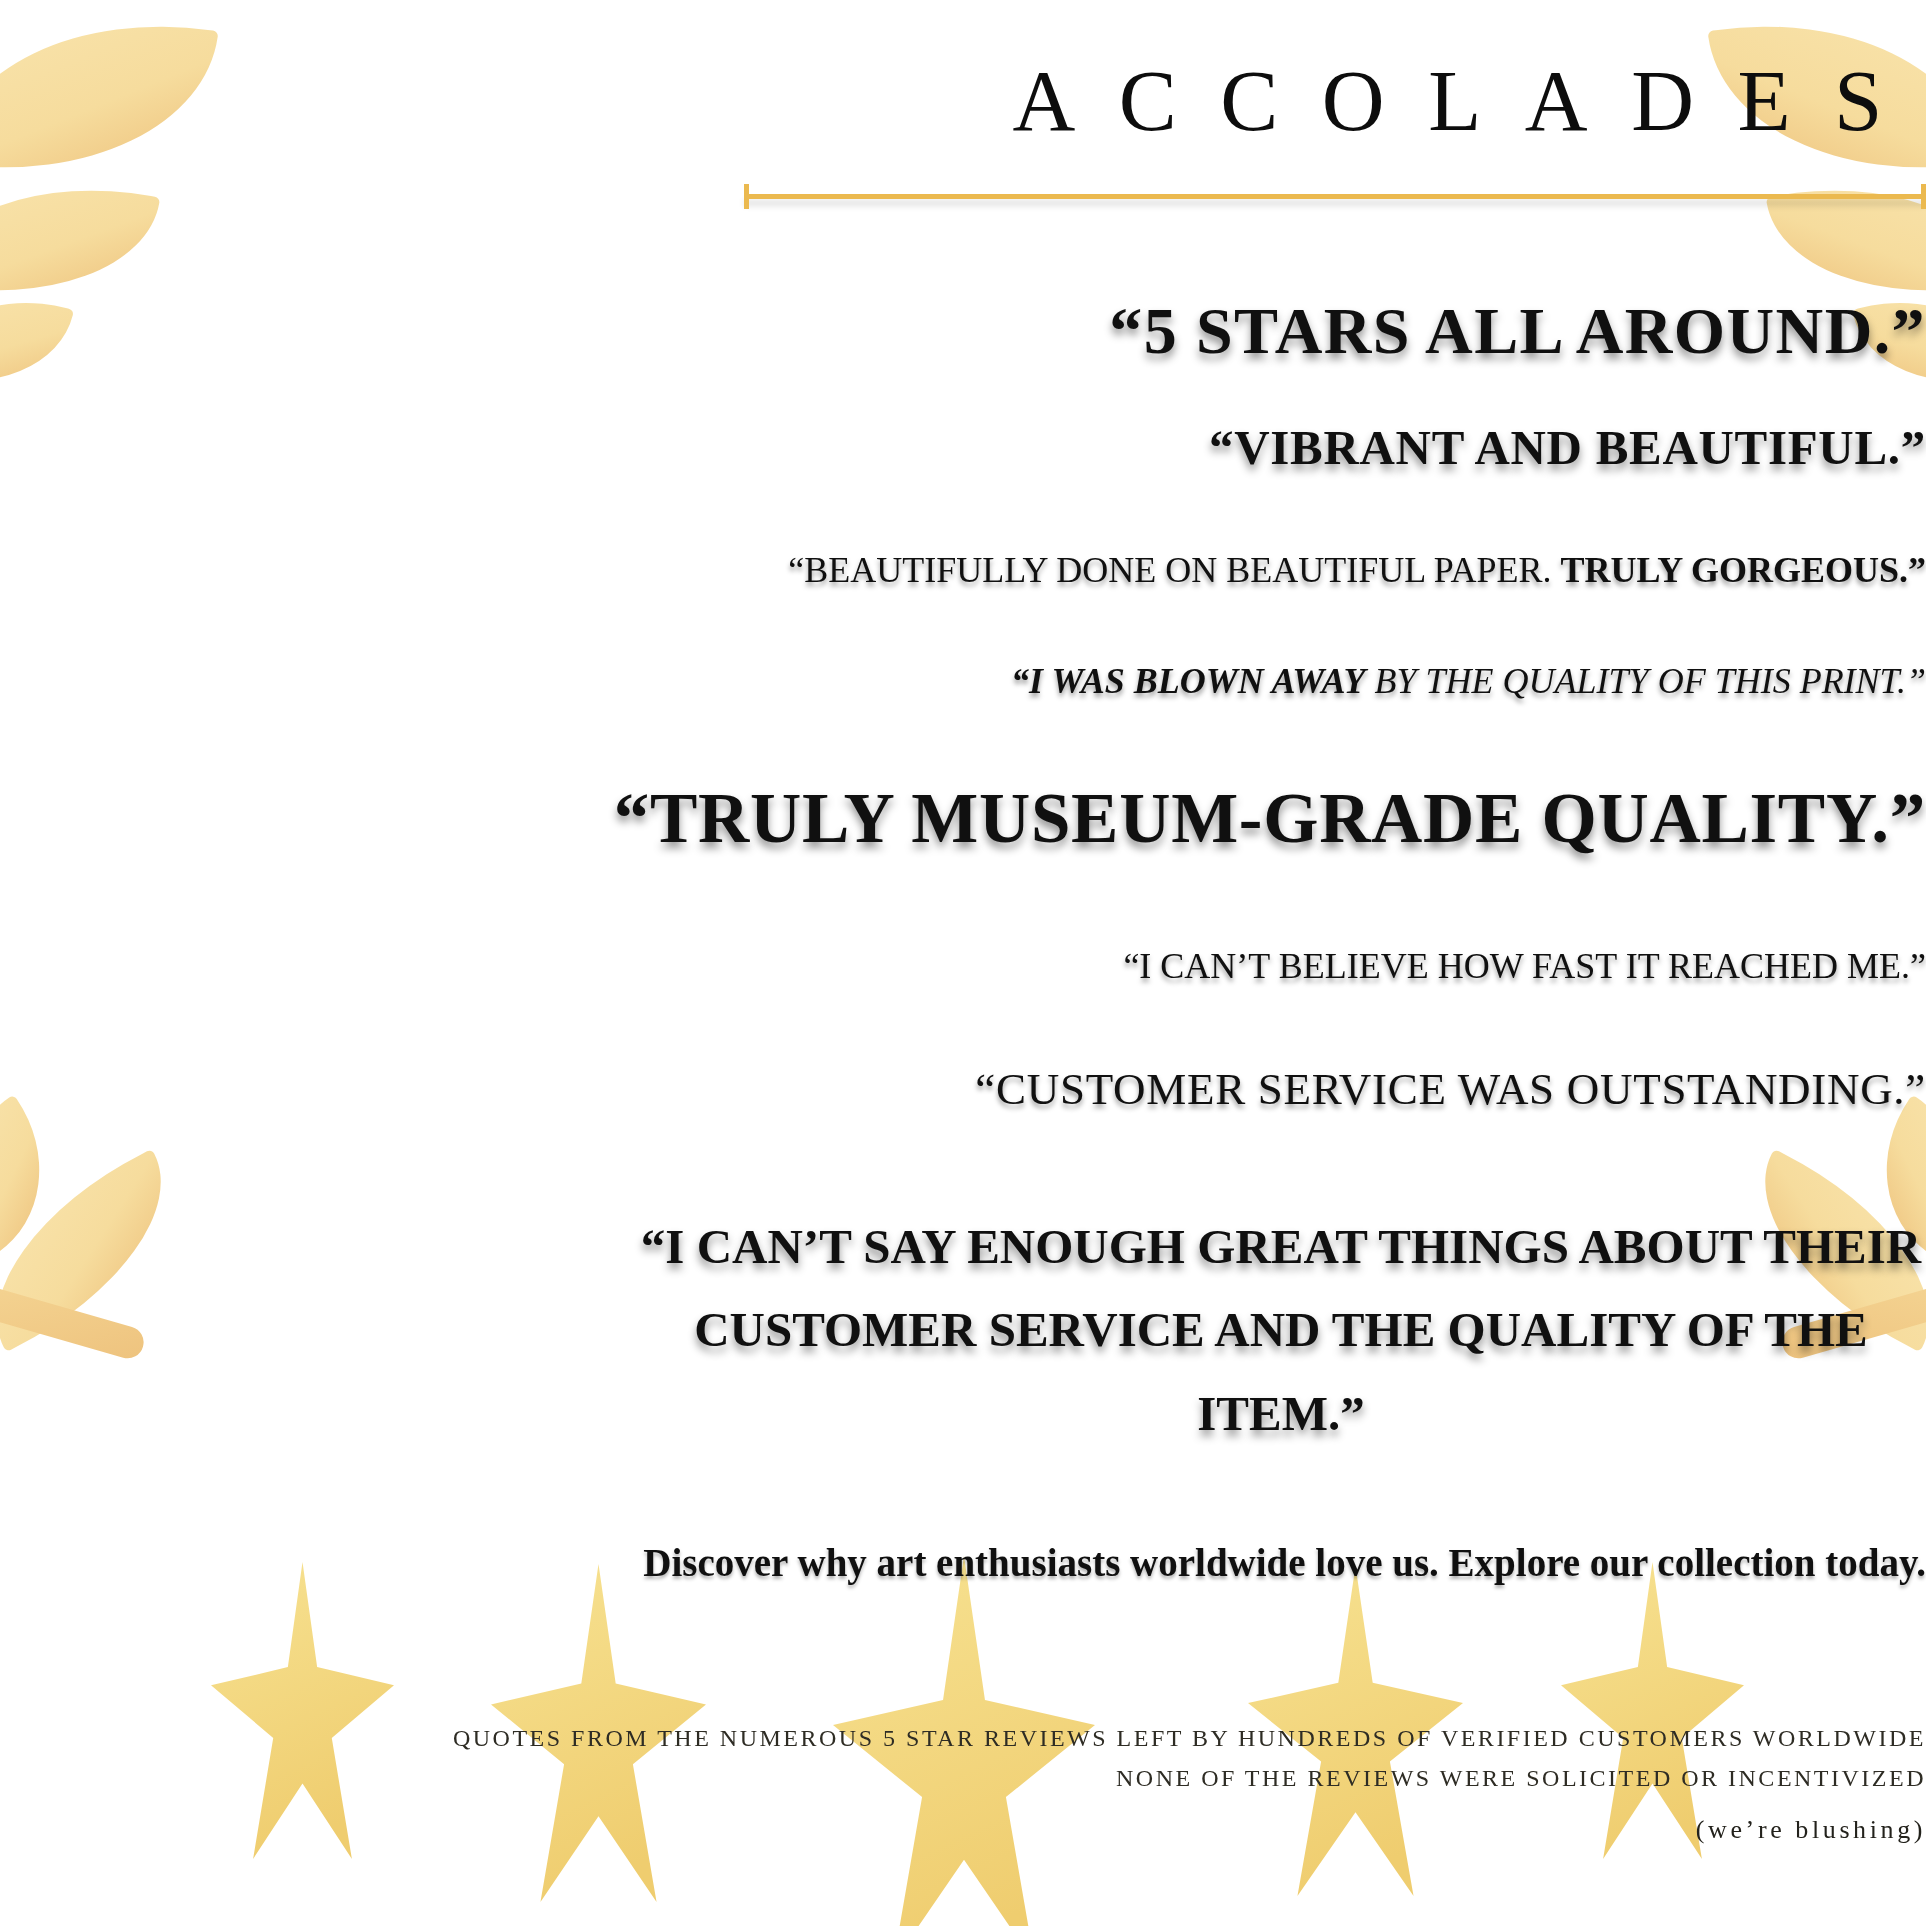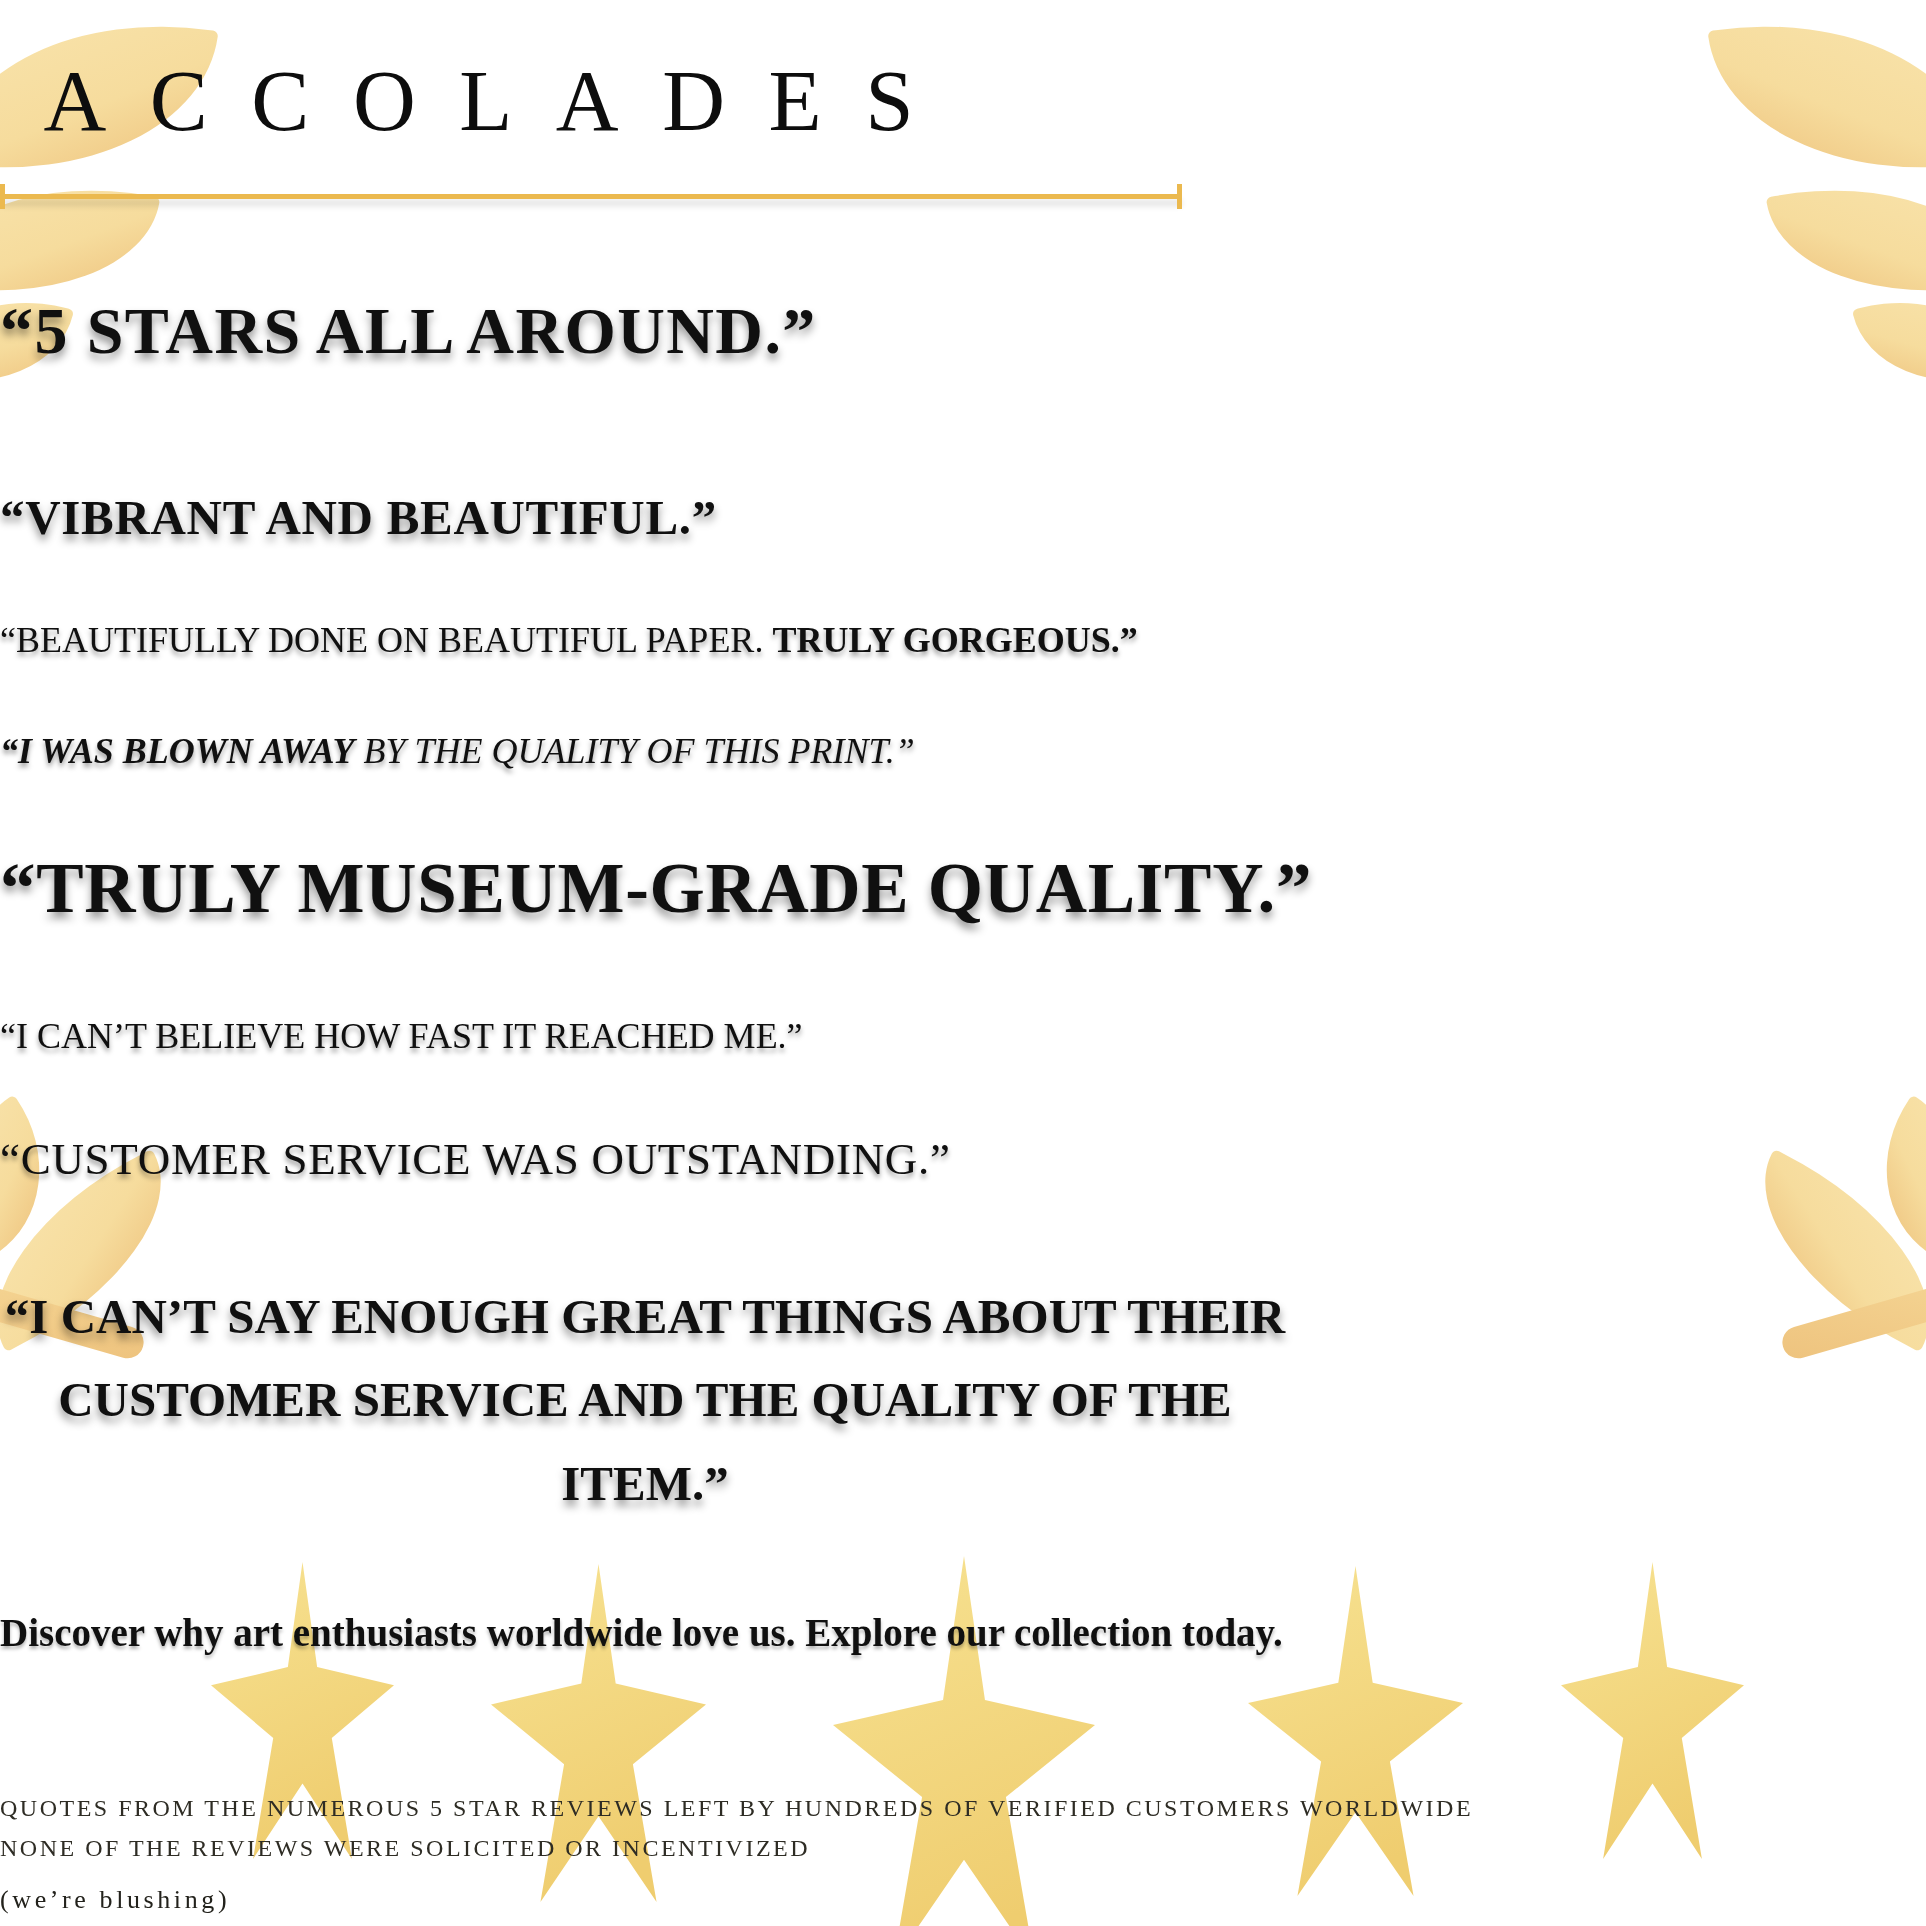--- a/index.html
+++ b/index.html
@@ -29,36 +29,36 @@
 
   .star{position:absolute;}
   .star-1{left:211px; top:1562px;width:183px;height:297px;}
   .star-2{left:491px; top:1564px;width:215px;height:338px;}
   .star-3{left:833px;top:1556px;width:262px;height:407px;}
   .star-4{left:1248px;top:1566px;width:215px;height:330px;}
   .star-5{left:1561px;top:1562px;width:183px;height:297px;}
 
   
   .content{position:absolute;inset:0;z-index:2;display:flex;flex-direction:column;
-           align-items:flex-start;text-align:center;}
+           align-items:flex-end;text-align:center;}
   .sh-lg{text-shadow:0 6.4px 8px rgba(0,0,0,0.42);}
   .sh-sm{text-shadow:0 3.6px 5px rgba(0,0,0,0.38);}
   .sh-xs{text-shadow:0 2.9px 3.6px rgba(0,0,0,0.30);}
 
   .title{margin-top:50px;font-size:87px;font-weight:400;letter-spacing:0.50em;
          text-indent:0.50em;white-space:nowrap;color:#0d0d0d;}
   .divider{margin-top:43px;width:1182px;height:5px;background:#ebb94f;position:relative;
            box-shadow:0 6.4px 6.4px rgba(0,0,0,0.14);}
   .divider::before,.divider::after{content:"";position:absolute;top:-10px;width:5px;height:25px;background:#ebb94f;}
   .divider::before{left:0;}
   .divider::after{right:0;}
 
   .q{white-space:nowrap;}
   .q1{margin-top:94px;font-size:66px;font-weight:700;letter-spacing:1.4px;}
-  .q2{margin-top:120px;font-size:49px;font-weight:700;letter-spacing:0.7px;}
+  .q2{margin-top:50px;font-size:49px;font-weight:700;letter-spacing:0.7px;}
   .q3{margin-top:73px;font-size:36px;font-weight:400;}
   .q4{margin-top:69px; font-size:36px;font-weight:400;font-style:italic;}
   .q5{margin-top:76px;font-size:71px;font-weight:700;letter-spacing:0.7px;}
   .q6{margin-top:86px;font-size:36px;font-weight:400;}
   .q7{margin-top:76px;font-size:45px;font-weight:400;letter-spacing:0.7px;}
   .q8{margin-top:90px;font-size:49px;font-weight:700;line-height:1.70;max-width:1290px;white-space:normal;}
   .bold-seg{font-weight:700;}
 
   .tagline{margin-top:85px;font-size:39px;font-weight:700;white-space:nowrap;}
   .fineprint{font-size:24px;letter-spacing:2.5px;color:#2e2c24;white-space:nowrap;}

